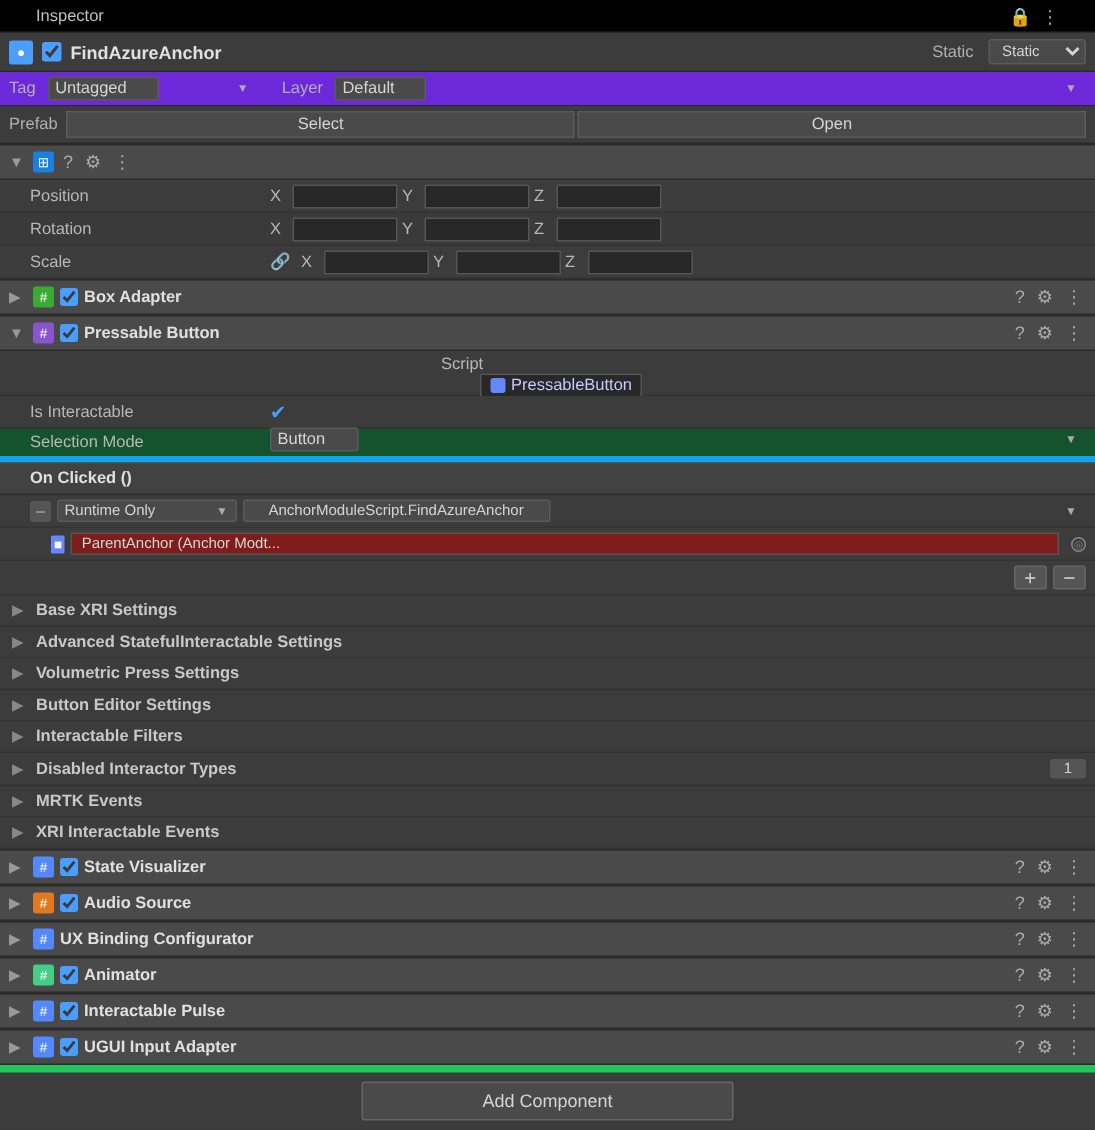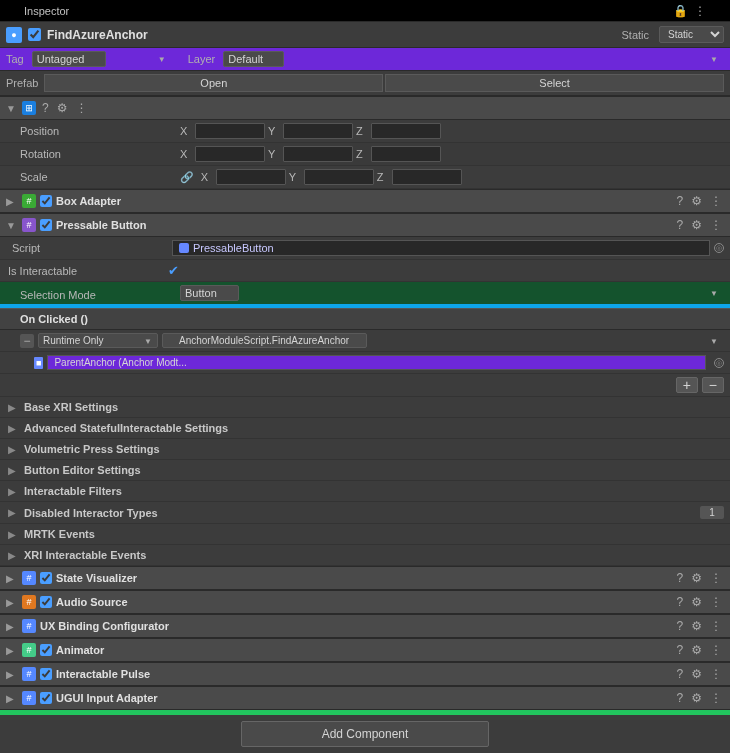--- a/index.html
+++ b/index.html
@@ -205,25 +205,26 @@
     }
     .lock-icon {
       color: #888;
       font-size: 11px;
       margin-right: 4px;
     }
 
     
     .script-row {
       background: #3c3c3c;
-      padding: 3px 6px 3px 12px;
+      padding: 3px 6px 3px 24px;
       display: flex;
       align-items: center;
       border-bottom: 1px solid #333;
       min-height: 22px;
+      flex-direction: column;
     }
     .script-label {
       width: 160px;
       color: #b8b8b8;
       font-size: 11px;
       flex-shrink: 0;
     }
     .script-value {
       background: #282828;
       border: 1px solid #555;
@@ -238,21 +239,21 @@
     .script-dot {
       width: 10px; height: 10px;
       background: #6688ff;
       border-radius: 2px;
       flex-shrink: 0;
     }
 
     
     .checkbox-row {
       background: #3c3c3c;
-      padding: 3px 6px 3px 8px;
+      padding: 3px 6px 3px 20px;
       display: flex;
       align-items: center;
       border-bottom: 1px solid #333;
       min-height: 22px;
     }
     .checkbox-label {
       width: 160px;
       color: #b8b8b8;
       font-size: 11px;
       flex-shrink: 0;
@@ -362,21 +363,21 @@
       border-bottom: 1px solid #333;
     }
     .obj-ref-icon {
       font-size: 9px;
       background: #6688ff;
       color: #fff;
       border-radius: 1px;
       padding: 1px 2px;
     }
     .obj-ref-value {
-      background: #6d28d9;
+      background: #7f1d1d;
       border: 1px solid #555;
       color: #d4d4d4;
       font-size: 10px;
       padding: 1px 6px;
       flex: 1;
       display: flex;
       align-items: center;
       gap: 4px;
     }
     .circle-icon {
@@ -514,22 +515,22 @@
     <span class="layer-label">Layer</span>
     <div class="dropdown-wrapper" style="flex:1;">
       <select class="dropdown-select">
         <option selected="">Default</option>
       </select>
     </div>
   </div>
 
   <div class="prefab-row">
     <span class="prefab-label">Prefab</span>
+    <button class="prefab-btn">Select</button>
     <button class="prefab-btn">Open</button>
-    <button class="prefab-btn">Select</button>
   </div>
 
   <div class="section-header">
     <span class="section-arrow">▼</span>
     <span class="section-icon icon-blue">⊞</span>
     <div class="section-actions">
       <span class="section-action-btn">?</span>
       <span class="section-action-btn">⚙</span>
       <span class="section-action-btn">⋮</span>
     </div>

